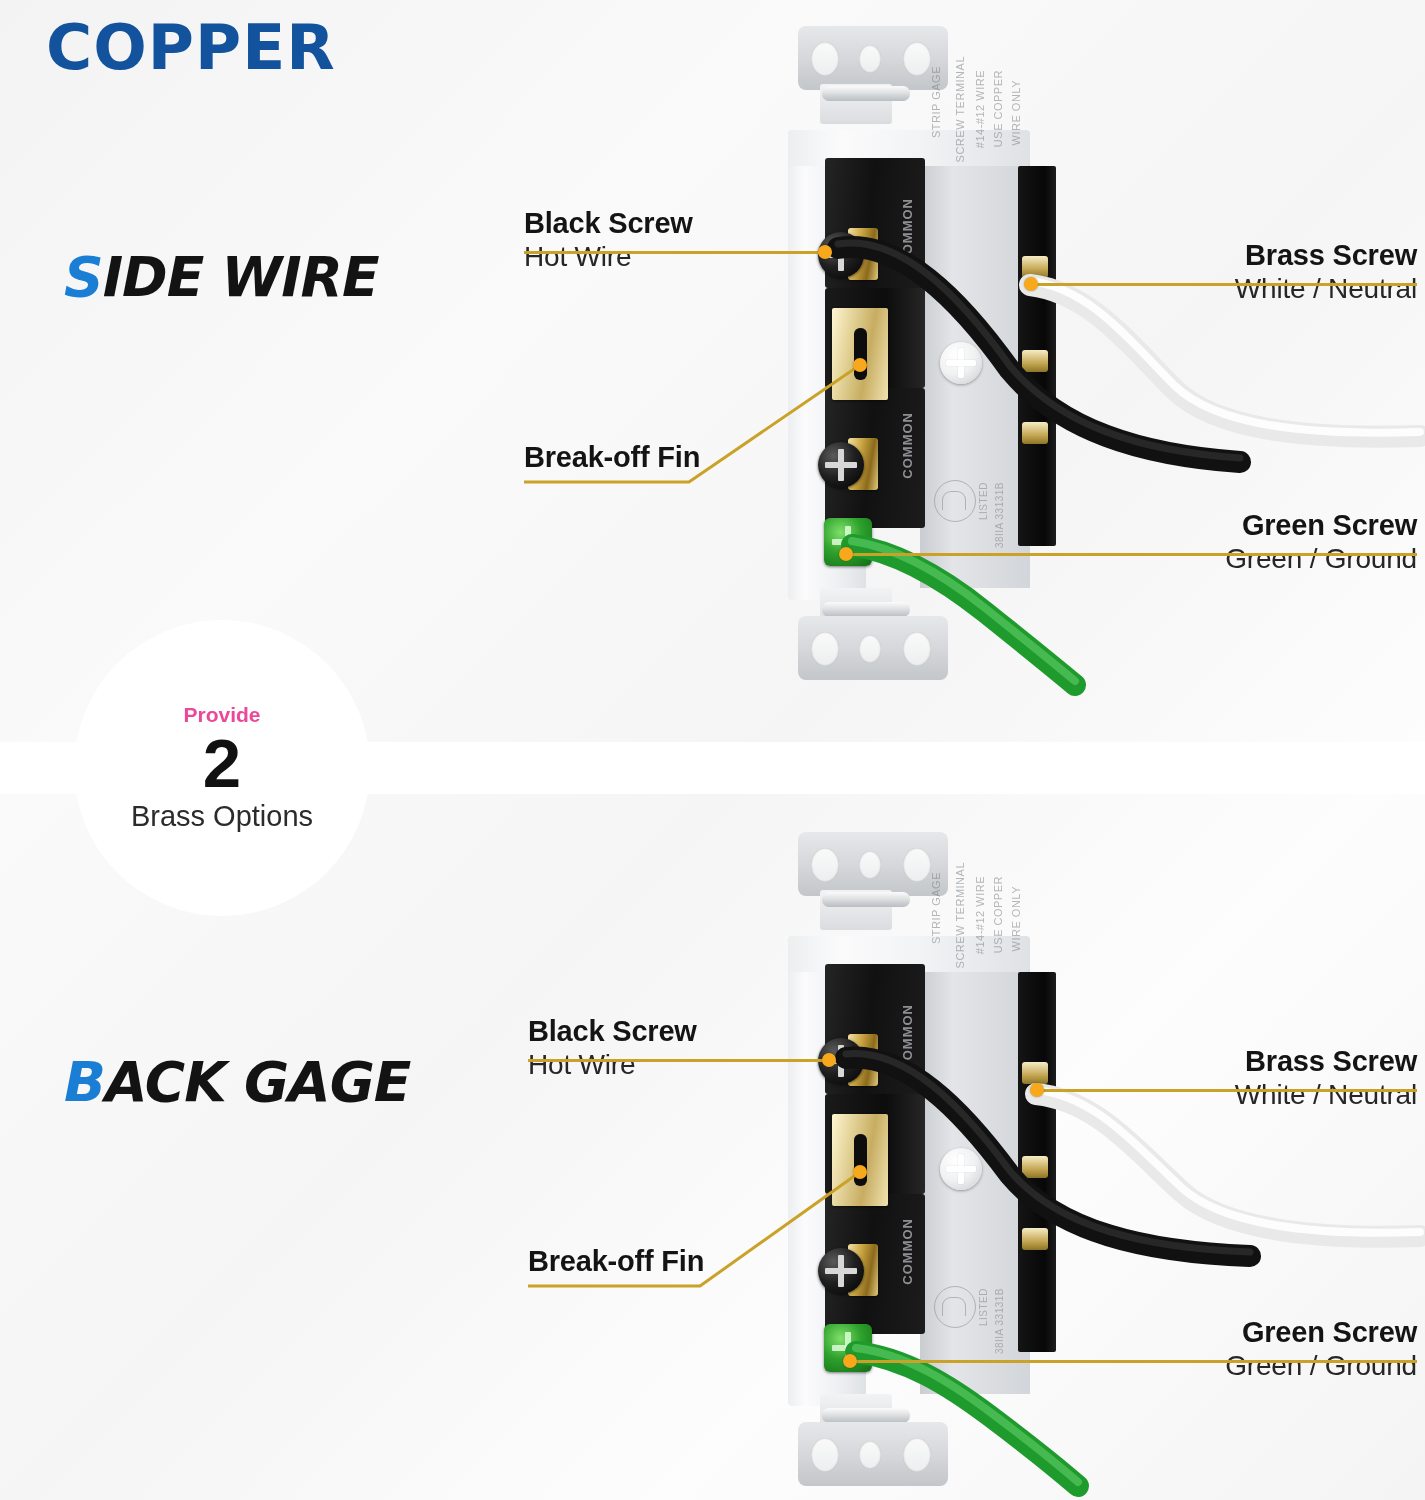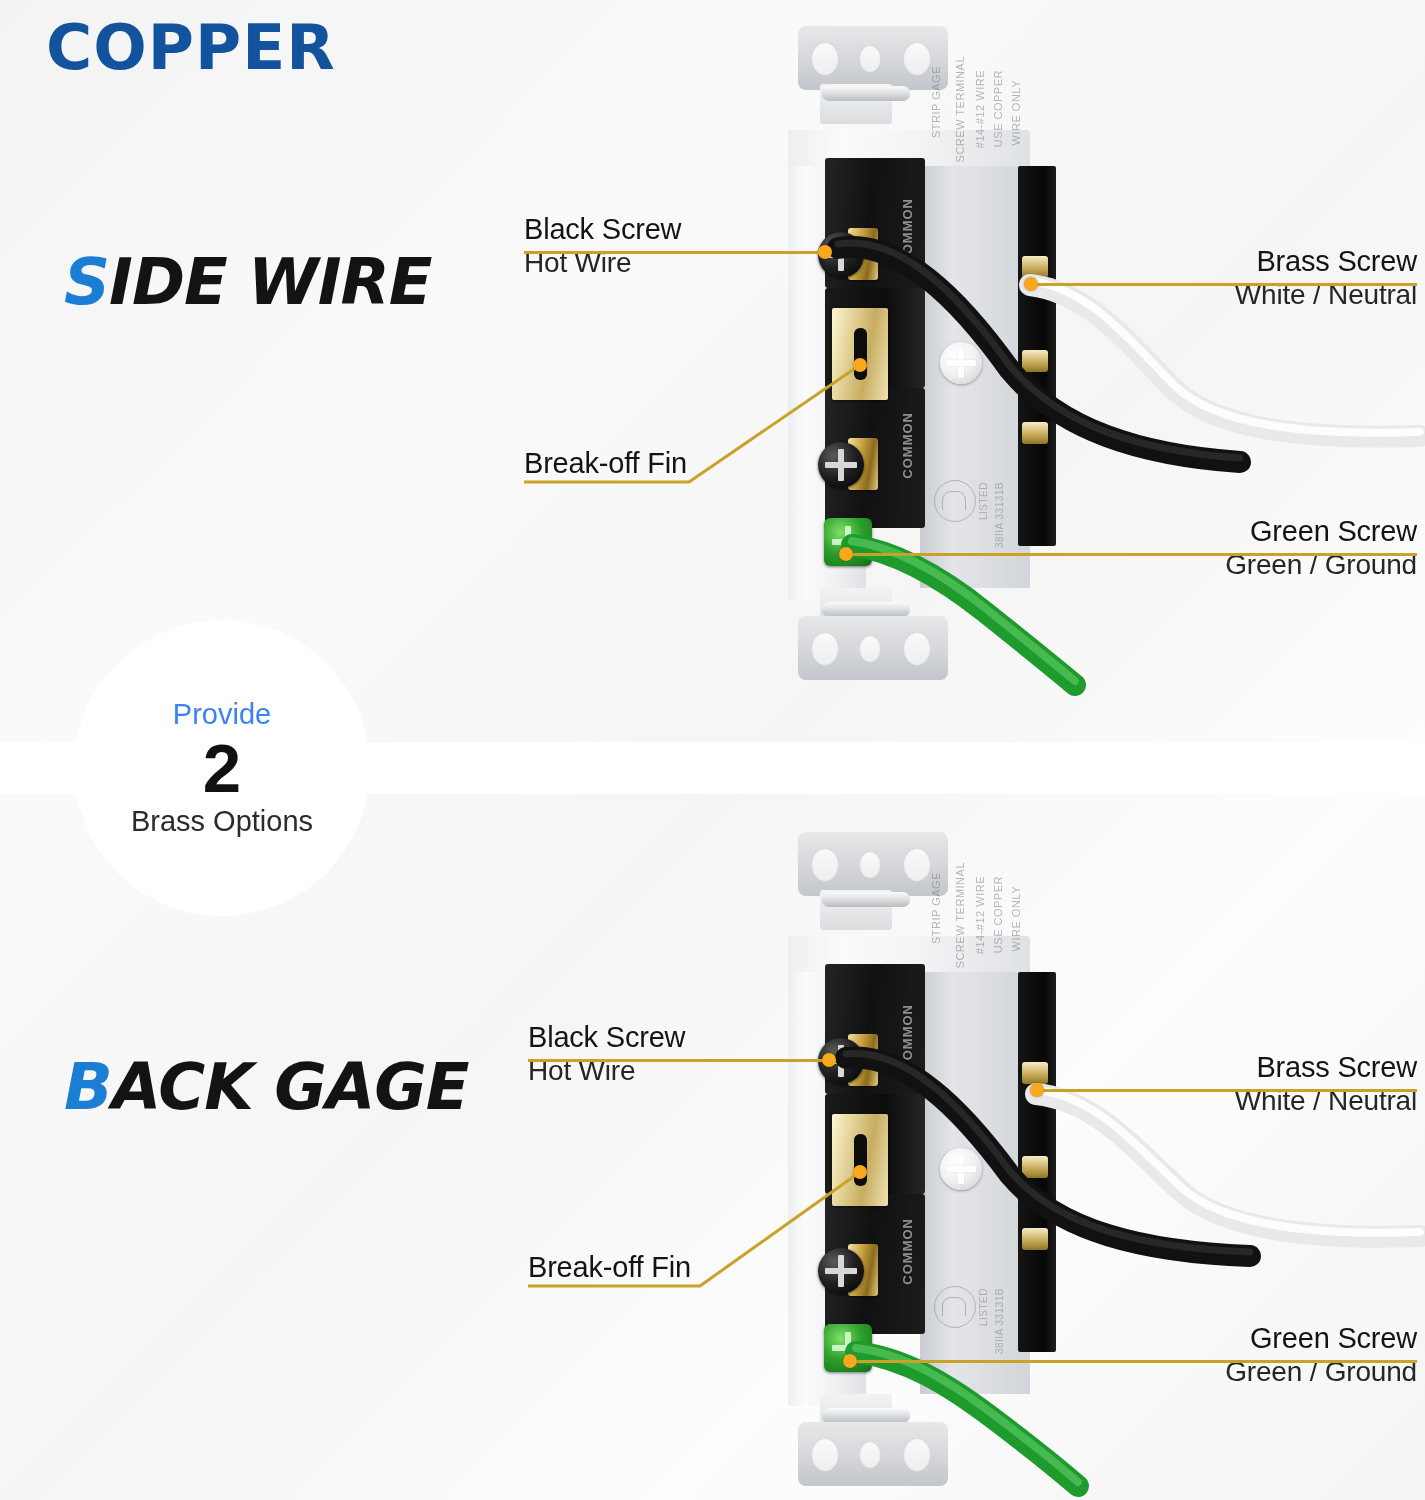--- a/index.html
+++ b/index.html
@@ -18,49 +18,49 @@
   .logo {
     position: absolute; left: 46px; top: 16px;
     font-size: 63px; font-weight: 700; letter-spacing: 1px;
     font-family: "DejaVu Sans", "Liberation Sans", sans-serif;
     line-height: 1;
   }
 
   
   .sect-title {
     position: absolute;
-    font-size: 64px; font-weight: 700; font-style: italic;
+    font-size: 55px; font-weight: 700; font-style: italic;
     letter-spacing: -1px; white-space: nowrap; line-height: 1;
     font-family: "DejaVu Sans", "Liberation Sans", sans-serif;
   }
   .sect-title .hi { }
 
   
   .divider {
     position: absolute; left: 0; width: 1425px; height: 52px;
     background: #ffffff;
   }
 
   
   .badge {
     position: absolute; width: 296px; height: 296px; border-radius: 50%;
     background: #ffffff;
     display: flex; flex-direction: column;
     align-items: center; justify-content: center;
     text-align: center;
   }
-  .badge .b-top   { font-size: 29px; color:#3b82f6; line-height: 1.15; }
+  .badge .b-top   { font-size: 21px; color:#ec4899; line-height: 1.15; font-weight: bold; }
   .badge .b-num   { font-size: 69px; font-weight: 700; color:#111; line-height: 1.0; margin: 2px 0 2px; }
   .badge .b-bot   { font-size: 29px; color:#2b2b2b; line-height: 1.15; }
 
   
   .callout { position: absolute; white-space: nowrap; }
   .callout .c-title {
-    font-size: 29px; font-weight: 400; color: #141414;
-    line-height: 1.18; letter-spacing: -0.2px; margin-top: 6px;
+    font-size: 29px; font-weight: 700; color: #141414;
+    line-height: 1.18; letter-spacing: -0.2px;
   }
   .callout .c-sub {
     font-size: 28px; font-weight: 400; color: #262626;
     line-height: 1.20; letter-spacing: -0.2px;
   }
   .callout.right { text-align: right; }
   .callout.left  { text-align: left; }
 
   
   .leader {

